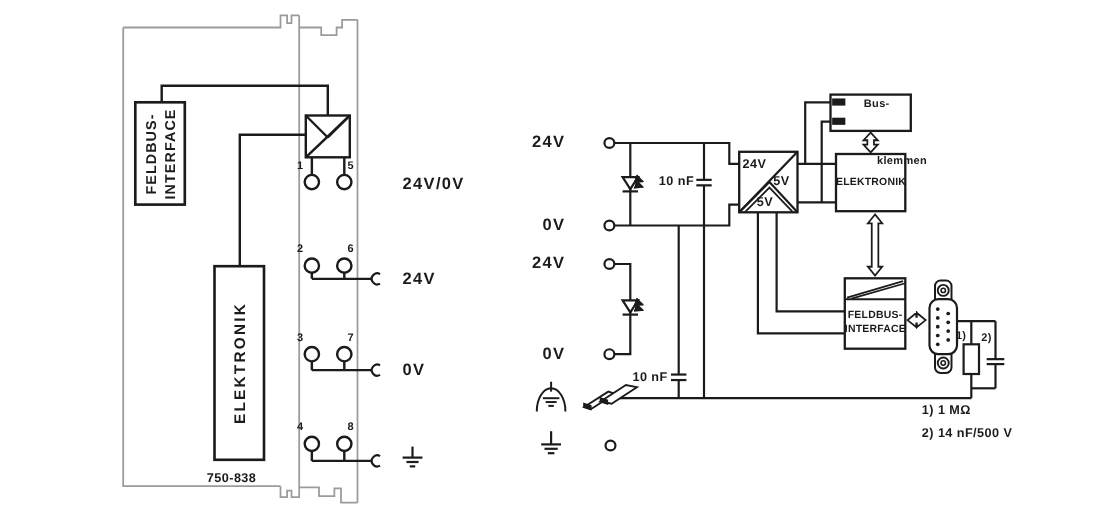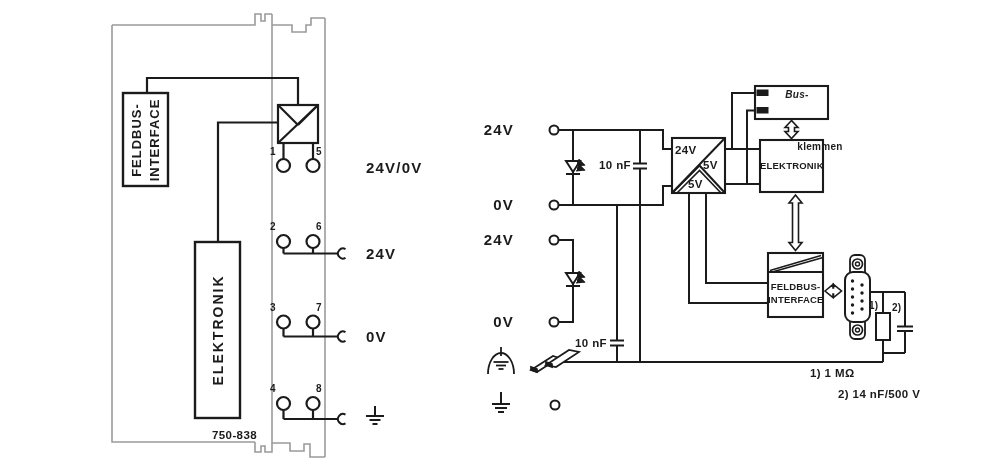--- a/index.html
+++ b/index.html
@@ -238,38 +238,38 @@
   <span class="lbl num" style="left:270px;top:222px;">2</span>
   <span class="lbl num" style="left:316px;top:222px;">6</span>
   <span class="lbl num" style="left:270px;top:303px;">3</span>
   <span class="lbl num" style="left:316px;top:303px;">7</span>
   <span class="lbl num" style="left:270px;top:384px;">4</span>
   <span class="lbl num" style="left:316px;top:384px;">8</span>
 
   <span class="lbl big" style="left:366px;top:160px;text-align:right;">24V/0V</span>
   <span class="lbl big" style="left:366px;top:246px;">24V</span>
   <span class="lbl big" style="left:366px;top:329px;">0V</span>
-  <span class="lbl med" style="left:188px;top:430px;margin-left:24px;">750-838</span>
+  <span class="lbl med" style="left:188px;top:430px;">750-838</span>
 
   <span class="lbl big" style="left:470px;top:122px;width:44px;text-align:right;">24V</span>
   <span class="lbl big" style="left:470px;top:197px;width:44px;text-align:right;">0V</span>
   <span class="lbl big" style="left:470px;top:232px;width:44px;text-align:right;">24V</span>
   <span class="lbl big" style="left:470px;top:314px;width:44px;text-align:right;">0V</span>
 
   <span class="lbl med" style="left:588px;top:160px;width:43px;text-align:right;">10 nF</span>
   <span class="lbl med" style="left:564px;top:338px;width:43px;text-align:right;">10 nF</span>
 
   <span class="lbl med" style="left:675px;top:145px;">24V</span>
   <span class="lbl med" style="left:703px;top:160px;">5V</span>
   <span class="lbl med" style="left:688px;top:179px;">5V</span>
 
-  <span class="lbl sm ctr" style="left:770px;top:90px;width:54px;font-style:italic;">Bus-</span>
+  <span class="lbl sm ctr" style="left:770px;top:90px;width:54px;">Bus-</span>
   <span class="lbl sm ctr" style="left:793px;top:103px;width:54px;margin-top:39px;">klemmen</span>
   <span class="lbl xs ctr" style="left:760px;top:161px;width:63px;">ELEKTRONIK</span>
   <span class="lbl xs ctr" style="left:768px;top:282px;width:55px;">FELDBUS-</span>
   <span class="lbl xs ctr" style="left:768px;top:295px;width:55px;">INTERFACE</span>
 
   <span class="lbl sm" style="left:869px;top:301px;">1)</span>
   <span class="lbl sm" style="left:892px;top:303px;">2)</span>
-  <span class="lbl med" style="left:810px;top:368px;">1) 1 MΩ</span>
+  <span class="lbl med" style="left:838px;top:368px;">1) 1 MΩ</span>
   <span class="lbl med" style="left:838px;top:389px;">2) 14 nF/500 V</span>
 
 </div>
 
 </body></html>

